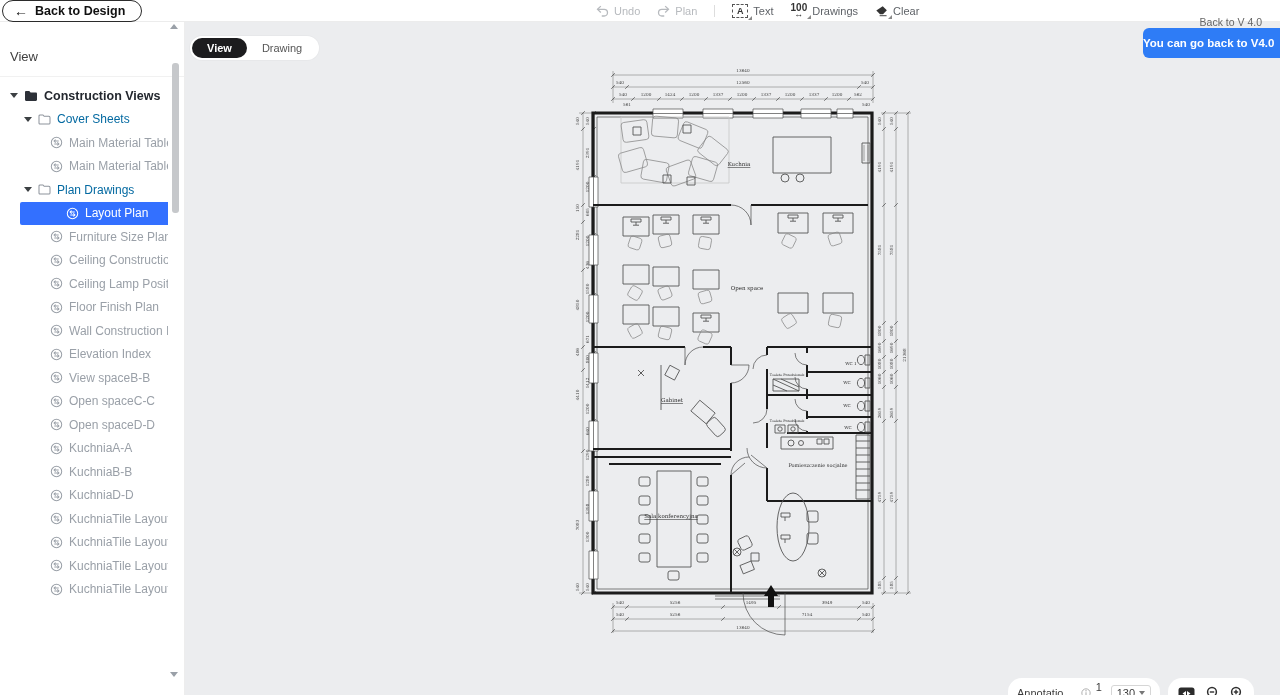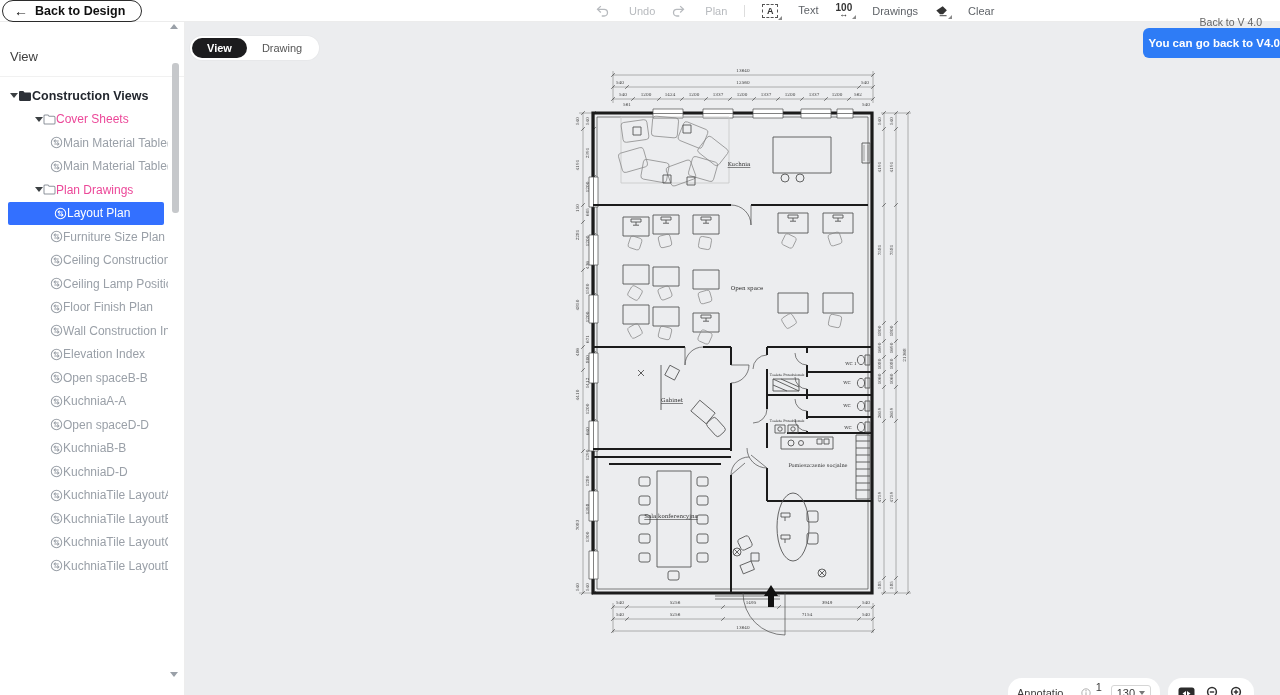--- a/index.html
+++ b/index.html
@@ -8,51 +8,51 @@
   #app{position:relative;width:1280px;height:695px;background:#fff;overflow:hidden}
 
   
   .topbar{position:absolute;left:0;top:0;right:0;height:22px;background:#fff;
     border-bottom:1px solid #ececec;z-index:5}
   .back-btn{position:absolute;left:2px;top:0;height:22px;padding:0 16px 0 11px;
     background:#fff;border:1px solid #2b2b2b;border-radius:12px;display:flex;
     align-items:center;gap:7px;font-weight:bold;font-size:12.5px;color:#101010;z-index:6;cursor:pointer}
   .back-arrow{font-size:14px;line-height:1}
   .tools{position:absolute;left:596px;top:0;height:22px;display:flex;align-items:center;gap:17px;z-index:6}
-  .tool{display:flex;gap:20px;font-size:11px;color:#5f6368;cursor:pointer}
+  .tool{display:flex;align-items:center;gap:5px;font-size:11px;color:#5f6368;cursor:pointer}
   .tool.disabled{color:#b7babe}
   .tool .ic{position:relative;display:flex;align-items:center;justify-content:center}
   .tool .ic.dd::after{content:"";position:absolute;right:-4px;bottom:-2px;width:0;height:0;
     border-left:4px solid transparent;border-bottom:4px solid #8a8a8a}
   .ticon{width:16px;height:14px;border:1px dashed #555;display:flex;align-items:center;
     justify-content:center;font-size:9px;font-weight:bold;color:#333}
   .dimicon{display:flex;flex-direction:column;align-items:center;line-height:6px;color:#333}
   .dimicon .n{font-size:10px;font-weight:bold}
   .dimicon .a{font-size:9px}
   .tdiv{width:1px;height:12px;background:#ddd}
   .backv4{position:absolute;right:18px;top:16px;font-size:10.5px;color:#666;z-index:6;cursor:pointer}
 
   
   .banner{position:absolute;top:28px;right:0;width:137px;height:30px;background:#2e7cf6;
     color:#fff;font-weight:bold;font-size:11.5px;display:flex;align-items:center;
-    justify-content:flex-end;border-radius:6px 0 0 6px;z-index:7;white-space:nowrap;overflow:hidden}
+    justify-content:flex-start;border-radius:6px 0 0 6px;z-index:7;white-space:nowrap;overflow:hidden}
   .banner::before{content:"";position:absolute;top:0;right:36px;width:0;height:0}
 
   
   .sidebar{position:absolute;left:0;top:22px;width:185px;bottom:0;background:#fff;
     border-right:1px solid #ededed;overflow:hidden;z-index:3}
   .sidebar-title{position:absolute;left:10px;top:27px;font-size:13px;color:#3f3f3f}
   .sidebar-sep{position:absolute;left:0;top:54px;width:185px;height:1px;background:#f1f1f1}
   .tree{position:absolute;left:0;top:62px;right:16px;bottom:0;overflow:hidden}
-  .tree-row{height:23.5px;display:flex;align-items:center;font-size:12px;
+  .tree-row{height:23.5px;display:flex;align-items:center;gap:6px;font-size:12px;
     color:#9aa0a8;cursor:pointer;white-space:nowrap}
   .tree-row.lv0{padding-left:10px;color:#23272e;font-weight:bold;font-size:12.5px}
-  .tree-row.lv1{padding-left:35px;color:#ec4899}
+  .tree-row.lv1{padding-left:24px;color:#0369a1}
   .tree-row.lv2{padding-left:50px}
-  .tree-row.selected{background:#3370ff;color:#fff;border-radius:2px;margin-left:8px;
+  .tree-row.selected{background:#3370ff;color:#fff;border-radius:2px;margin-left:20px;
     padding-left:46px;width:156px}
   .caret{width:0;height:0;border-left:4px solid transparent;border-right:4px solid transparent;
     border-top:5px solid #3c4043;flex:none}
   .tree-ic{flex:none;display:flex;align-items:center}
   .sb-up{position:absolute;right:6px;top:2px;width:0;height:0;border-left:4px solid transparent;
     border-right:4px solid transparent;border-bottom:5px solid #9aa0a8}
   .sb-down{position:absolute;right:6px;bottom:18px;width:0;height:0;border-left:4px solid transparent;
     border-right:4px solid transparent;border-top:5px solid #9aa0a8}
   .sb-thumb{position:absolute;right:5px;top:41px;width:7px;height:150px;background:#c6c8cb;border-radius:3px}
 
@@ -284,41 +284,51 @@
           <span>Elevation Index</span>
         </div>
         <div class="tree-row lv2">
           <span class="tree-ic">
             <svg width="13" height="13" viewBox="0 0 14 14" fill="none" stroke="currentColor" stroke-width="1.1">
               <circle cx="7" cy="7" r="5.6"></circle>
               <path d="M4.4 5.5h5M4.6 8.5h5"></path>
               <path d="M6.1 3.9 4.4 5.5 6.1 7.1M7.9 6.9 9.6 8.5 7.9 10.1"></path>
             </svg>
           </span>
-          <span>Open spaceB-B</span>
+          <span>View spaceB-B</span>
+        </div>
+        <div class="tree-row lv2">
+          <span class="tree-ic">
+            <svg width="13" height="13" viewBox="0 0 14 14" fill="none" stroke="currentColor" stroke-width="1.1">
+              <circle cx="7" cy="7" r="5.6"></circle>
+              <path d="M4.4 5.5h5M4.6 8.5h5"></path>
+              <path d="M6.1 3.9 4.4 5.5 6.1 7.1M7.9 6.9 9.6 8.5 7.9 10.1"></path>
+            </svg>
+          </span>
+          <span>Open spaceC-C</span>
+        </div>
+        <div class="tree-row lv2">
+          <span class="tree-ic">
+            <svg width="13" height="13" viewBox="0 0 14 14" fill="none" stroke="currentColor" stroke-width="1.1">
+              <circle cx="7" cy="7" r="5.6"></circle>
+              <path d="M4.4 5.5h5M4.6 8.5h5"></path>
+              <path d="M6.1 3.9 4.4 5.5 6.1 7.1M7.9 6.9 9.6 8.5 7.9 10.1"></path>
+            </svg>
+          </span>
+          <span>Open spaceD-D</span>
         </div>
         <div class="tree-row lv2">
           <span class="tree-ic">
             <svg width="13" height="13" viewBox="0 0 14 14" fill="none" stroke="currentColor" stroke-width="1.1">
               <circle cx="7" cy="7" r="5.6"></circle>
               <path d="M4.4 5.5h5M4.6 8.5h5"></path>
               <path d="M6.1 3.9 4.4 5.5 6.1 7.1M7.9 6.9 9.6 8.5 7.9 10.1"></path>
             </svg>
           </span>
           <span>KuchniaA-A</span>
-        </div>
-        <div class="tree-row lv2">
-          <span class="tree-ic">
-            <svg width="13" height="13" viewBox="0 0 14 14" fill="none" stroke="currentColor" stroke-width="1.1">
-              <circle cx="7" cy="7" r="5.6"></circle>
-              <path d="M4.4 5.5h5M4.6 8.5h5"></path>
-              <path d="M6.1 3.9 4.4 5.5 6.1 7.1M7.9 6.9 9.6 8.5 7.9 10.1"></path>
-            </svg>
-          </span>
-          <span>Open spaceD-D</span>
         </div>
         <div class="tree-row lv2">
           <span class="tree-ic">
             <svg width="13" height="13" viewBox="0 0 14 14" fill="none" stroke="currentColor" stroke-width="1.1">
               <circle cx="7" cy="7" r="5.6"></circle>
               <path d="M4.4 5.5h5M4.6 8.5h5"></path>
               <path d="M6.1 3.9 4.4 5.5 6.1 7.1M7.9 6.9 9.6 8.5 7.9 10.1"></path>
             </svg>
           </span>
           <span>KuchniaB-B</span>

